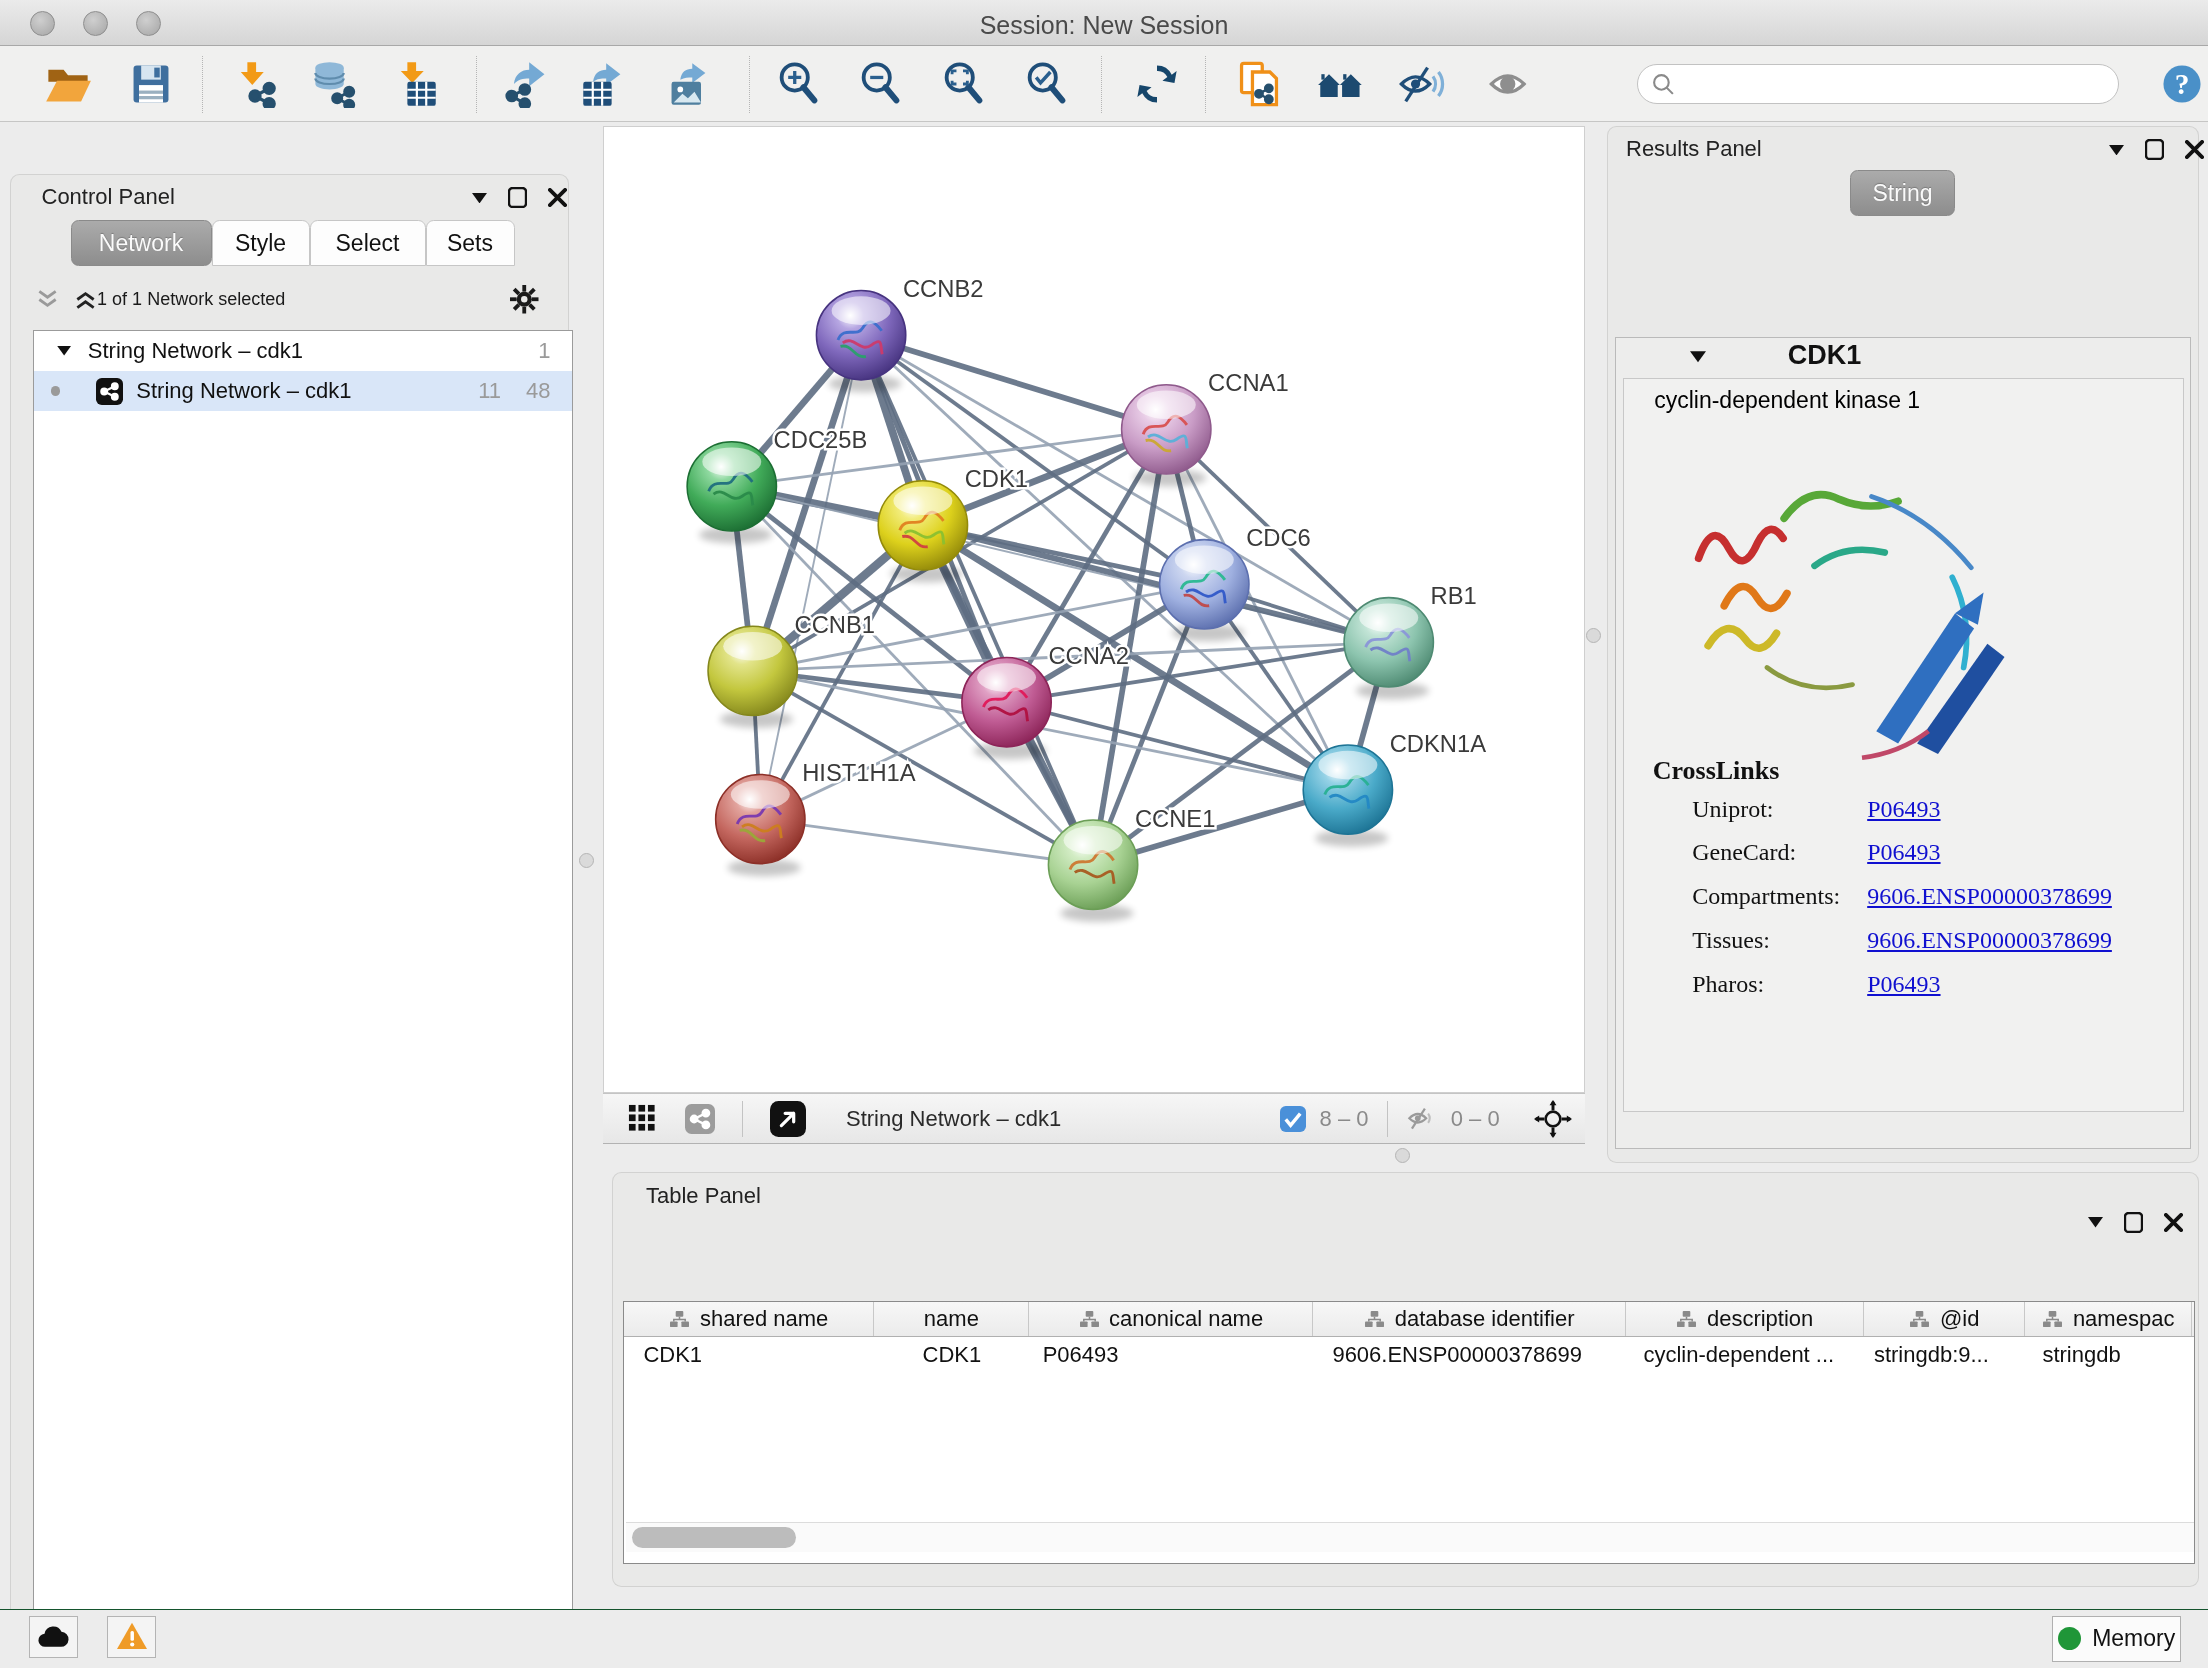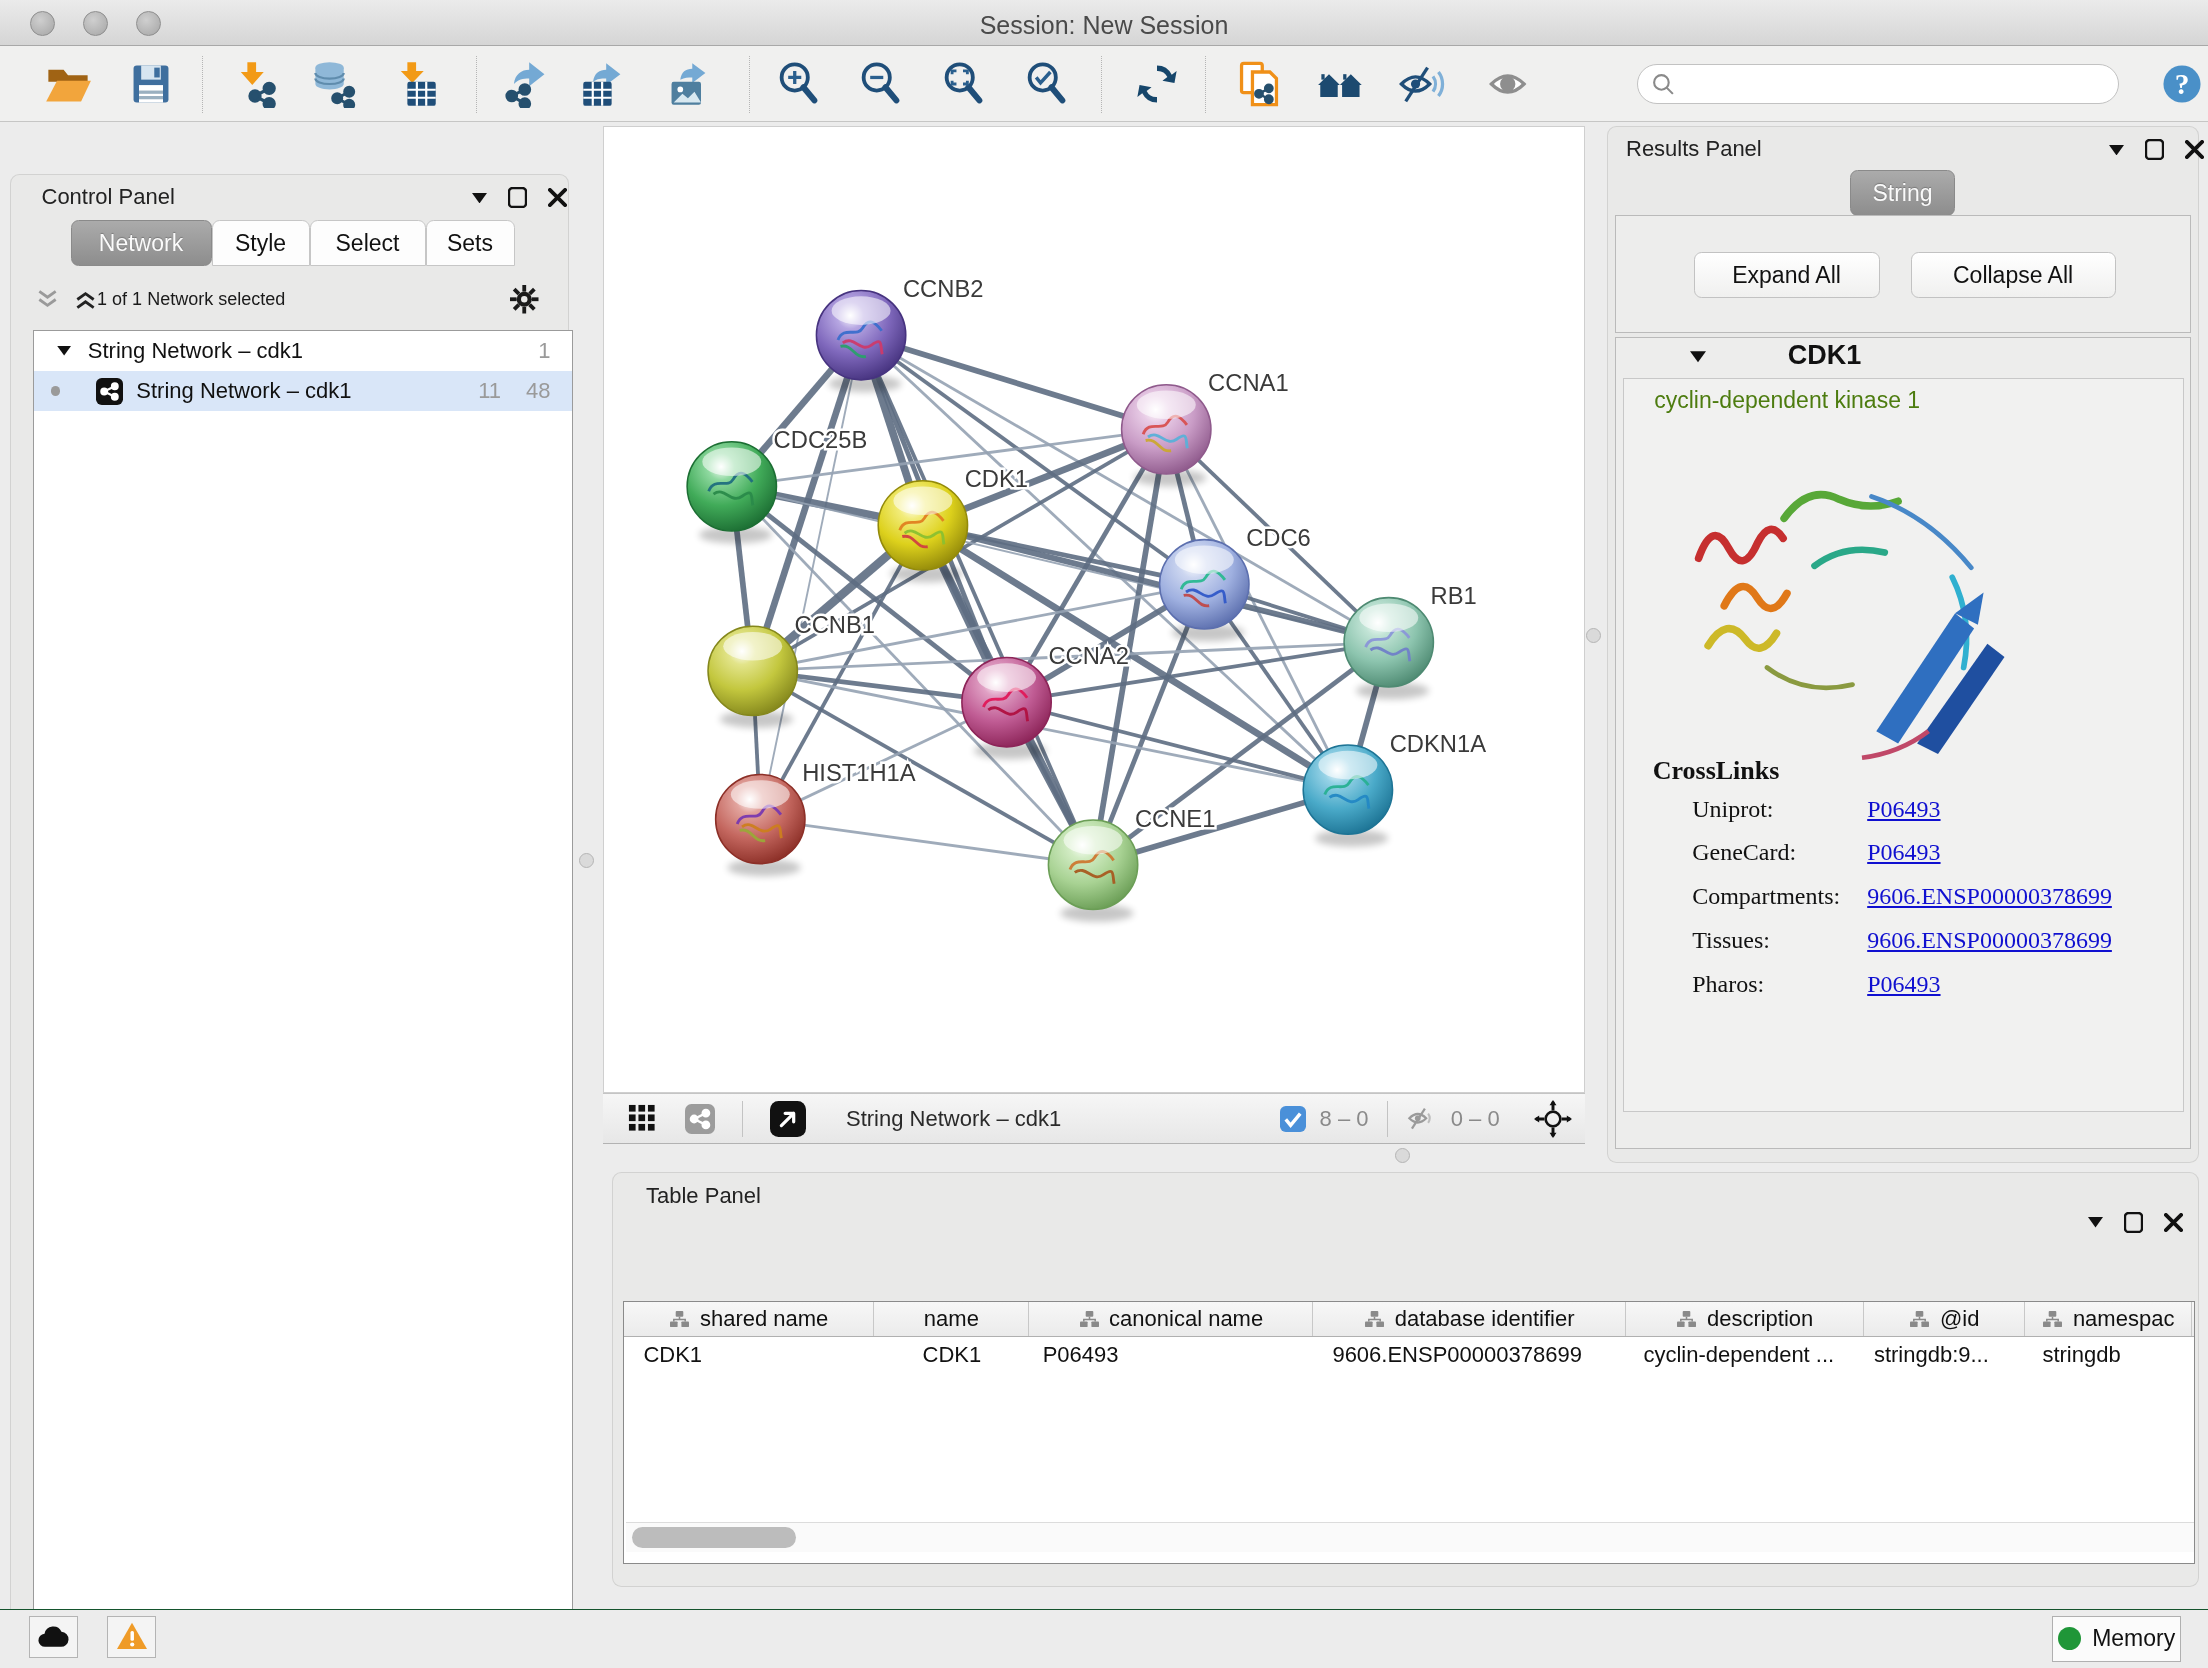--- a/index.html
+++ b/index.html
@@ -615,33 +615,29 @@
     <svg width="19" height="21" viewBox="0 0 20 22">
       <rect x="1" y="1" width="18" height="20" rx="4" fill="none" stroke="#111" stroke-width="2.6"></rect>
       </svg>
     <svg width="19" height="19" viewBox="0 0 20 20">
       <path d="M2 2l16 16M18 2L2 18" stroke="#111" stroke-width="4" stroke-linecap="round"></path>
       </svg>
   </div>
 
   <div id="rp-string-tab" class="abs tab active">String</div>
 
-  <div id="rp-box1" class="abs">
-    <div class="rp-btn abs" style="left:78px; top:36px; width:186px">Expand All</div>
-    <div class="rp-btn abs" style="left:295px; top:36px; width:205px">Collapse All</div>
-  </div>
 
   <div id="rp-box2" class="abs">
     <svg class="abs" style="left:74px; top:13.3px" width="16" height="11.4" viewBox="0 0 16 11">
         <path d="M0 0h16L8 11z" fill="#111"></path>
       </svg>
     <div class="abs" style="left:152px; top:1.9px; width:114px; text-align:center; font-size:27px; font-weight:bold; color:#111">CDK1</div>
 
     <div id="rp-desc-box" class="abs">
-      <div class="abs" style="left:30px; top:7.6px; font-size:23px; color:#4d7c0f">cyclin-dependent kinase 1</div>
+      <div class="abs" style="left:30px; top:7.6px; font-size:23px; color:#000000">cyclin-dependent kinase 1</div>
 
       <svg class="abs" style="left:48px; top:65px" width="380" height="333" viewBox="0 0 400 350">
         <g fill="none" stroke-linecap="round">
           <path d="M28 120 q15 -42 32 -10 q15 28 30 -6 q13 -26 27 -5" stroke="#c62f2f" stroke-width="8"></path>
           <path d="M55 170 q18 -36 35 -8 q15 24 31 -5" stroke="#e07818" stroke-width="8"></path>
           <path d="M38 212 q20 -32 39 -7 q16 22 33 -6" stroke="#cdb928" stroke-width="8"></path>
           <path d="M118 78 q26 -36 58 -20 q30 13 62 2" stroke="#58a838" stroke-width="8"></path>
           <path d="M150 128 q32 -24 74 -14" stroke="#2aa888" stroke-width="7"></path>
           <path d="M100 235 q40 30 90 18" stroke="#8a9a40" stroke-width="5"></path>
           <path d="M295 140 q22 44 12 95" stroke="#30b0d0" stroke-width="6"></path>

